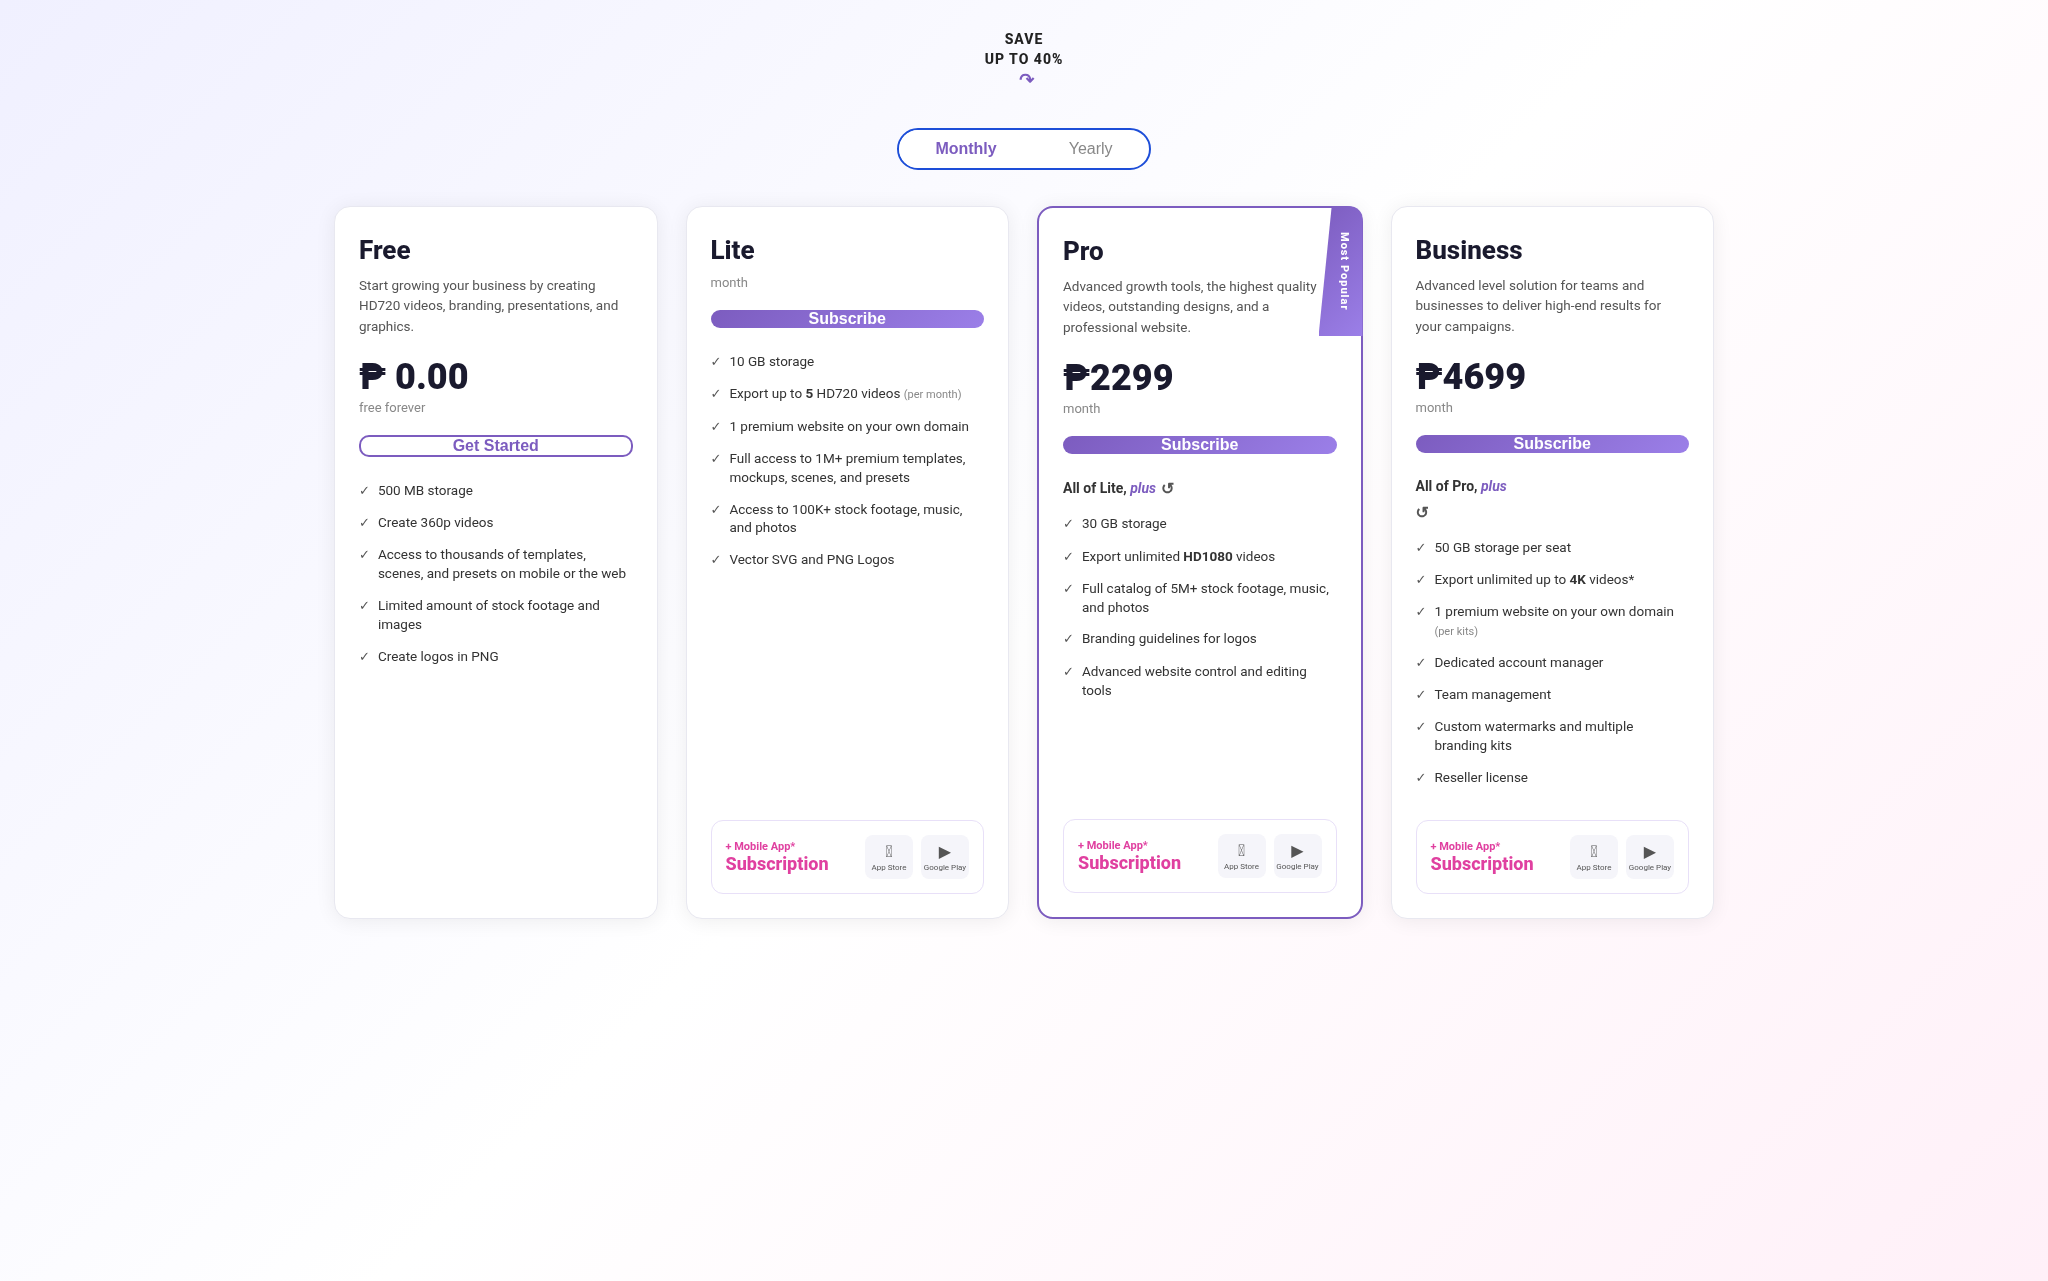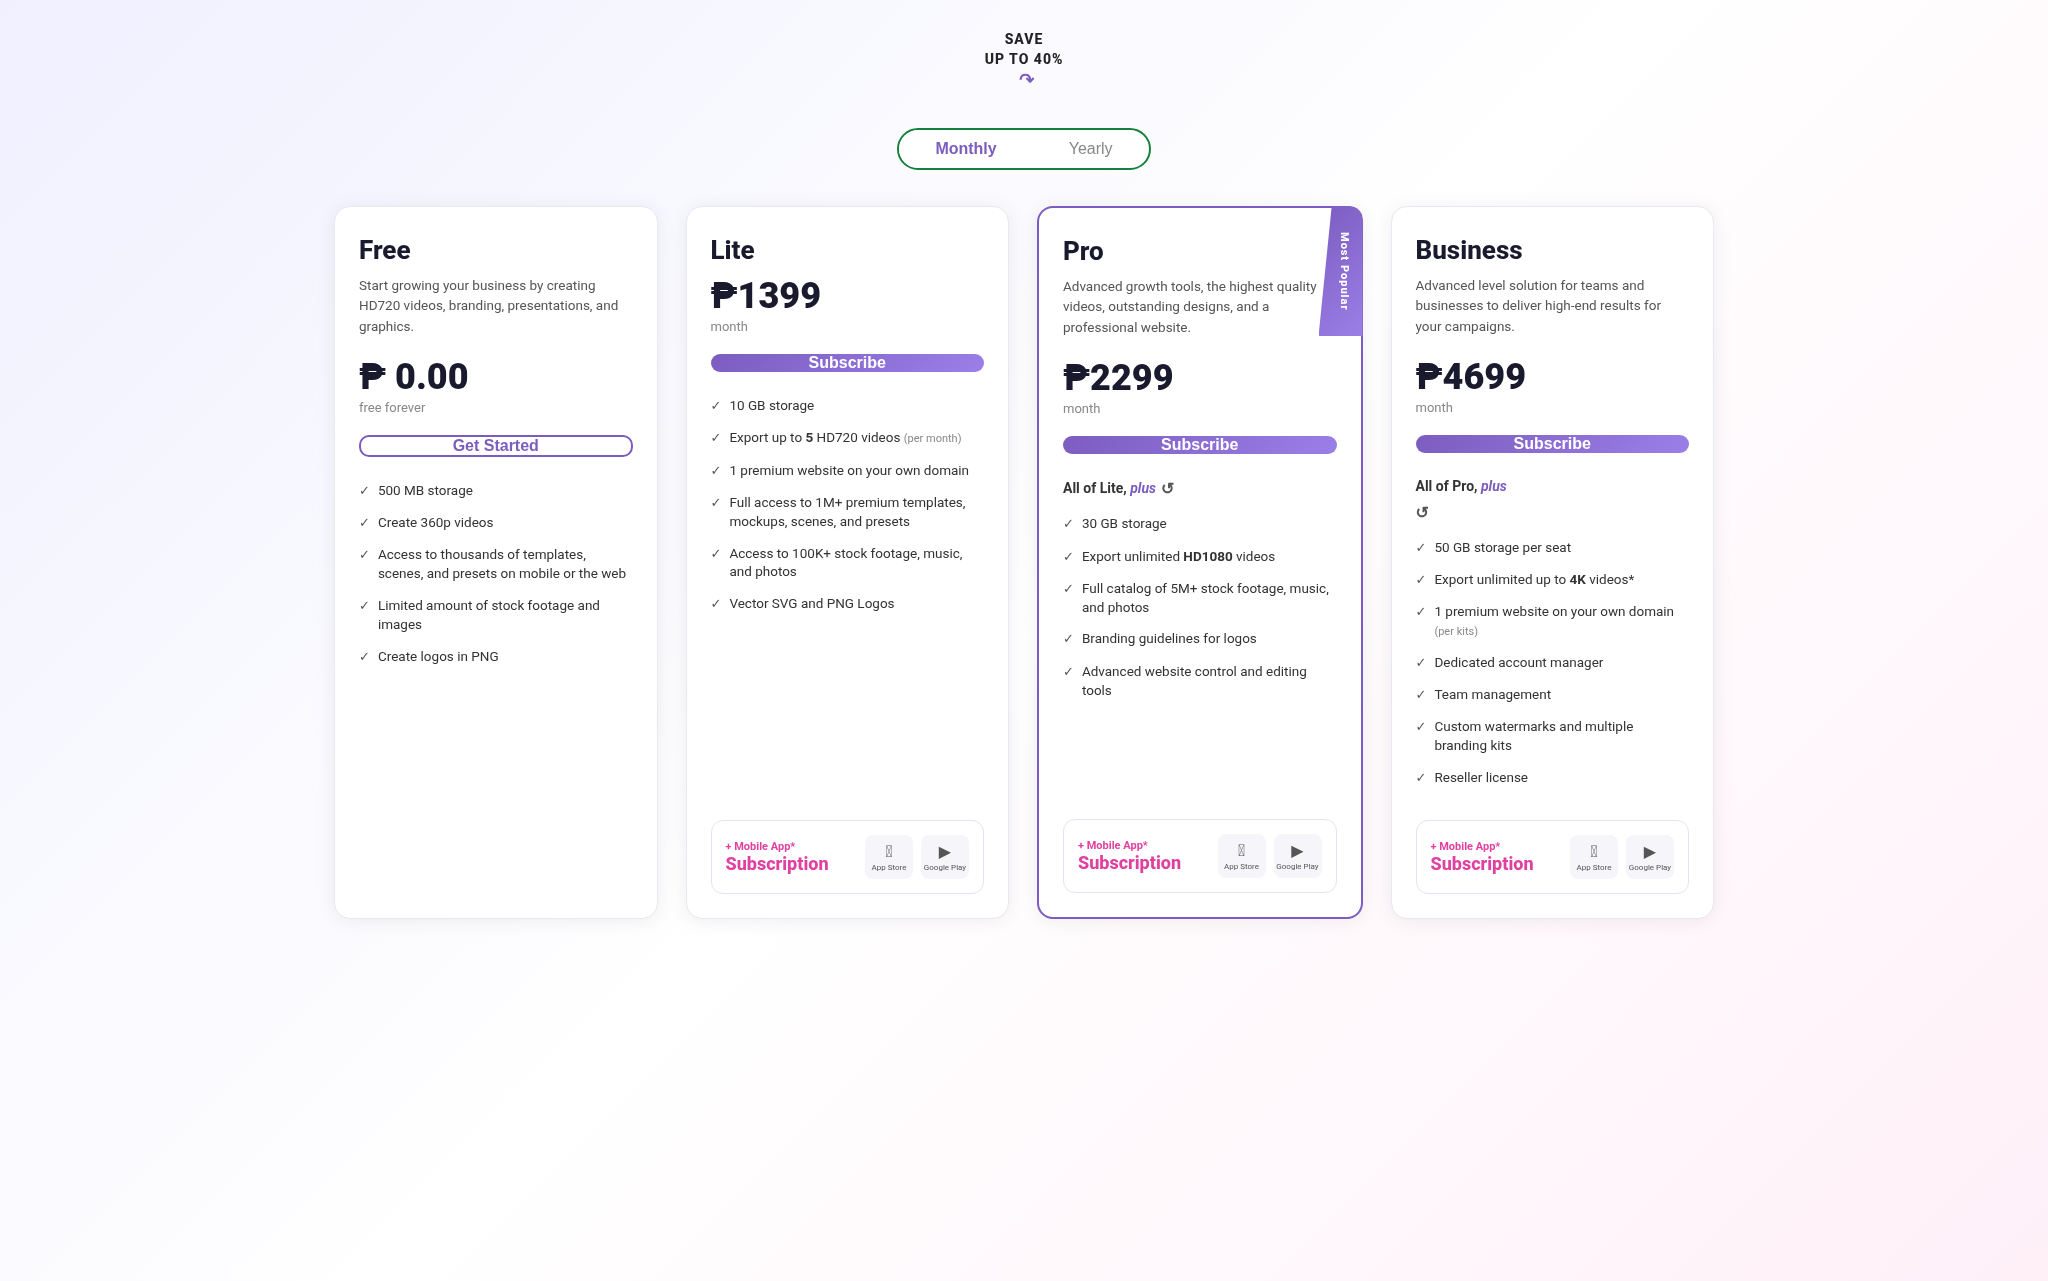--- a/index.html
+++ b/index.html
@@ -33,21 +33,21 @@
     }
 
     .toggle-container {
       display: flex;
       justify-content: center;
       margin-bottom: 36px;
     }
 
     .toggle-wrapper {
       display: flex;
-      border: 2px solid #15803d;
+      border: 2px solid #1d4ed8;
       border-radius: 50px;
       overflow: hidden;
       background: white;
     }
 
     .toggle-btn {
       padding: 10px 36px;
       border: none;
       background: transparent;
       font-size: 16px;
@@ -284,21 +284,20 @@
       <span>Limited amount of stock footage and images</span>
     </li>
         <li>
       <span class="check">✓</span>
       <span>Create logos in PNG</span>
     </li>
       </ul>
     </div>
     <div class="plan-card">
       <div class="plan-name">Lite</div>
-      <div class="plan-price">₱1399</div>
       <div class="plan-period">month</div>
       <button class="plan-btn filled">Subscribe</button>
       <ul class="features-list">
         <li>
       <span class="check">✓</span>
       <span>10 GB storage</span>
     </li>
         <li>
       <span class="check">✓</span>
       <span>Export up to <strong>5</strong> HD720 videos <span class="small-text">(per month)</span></span>

